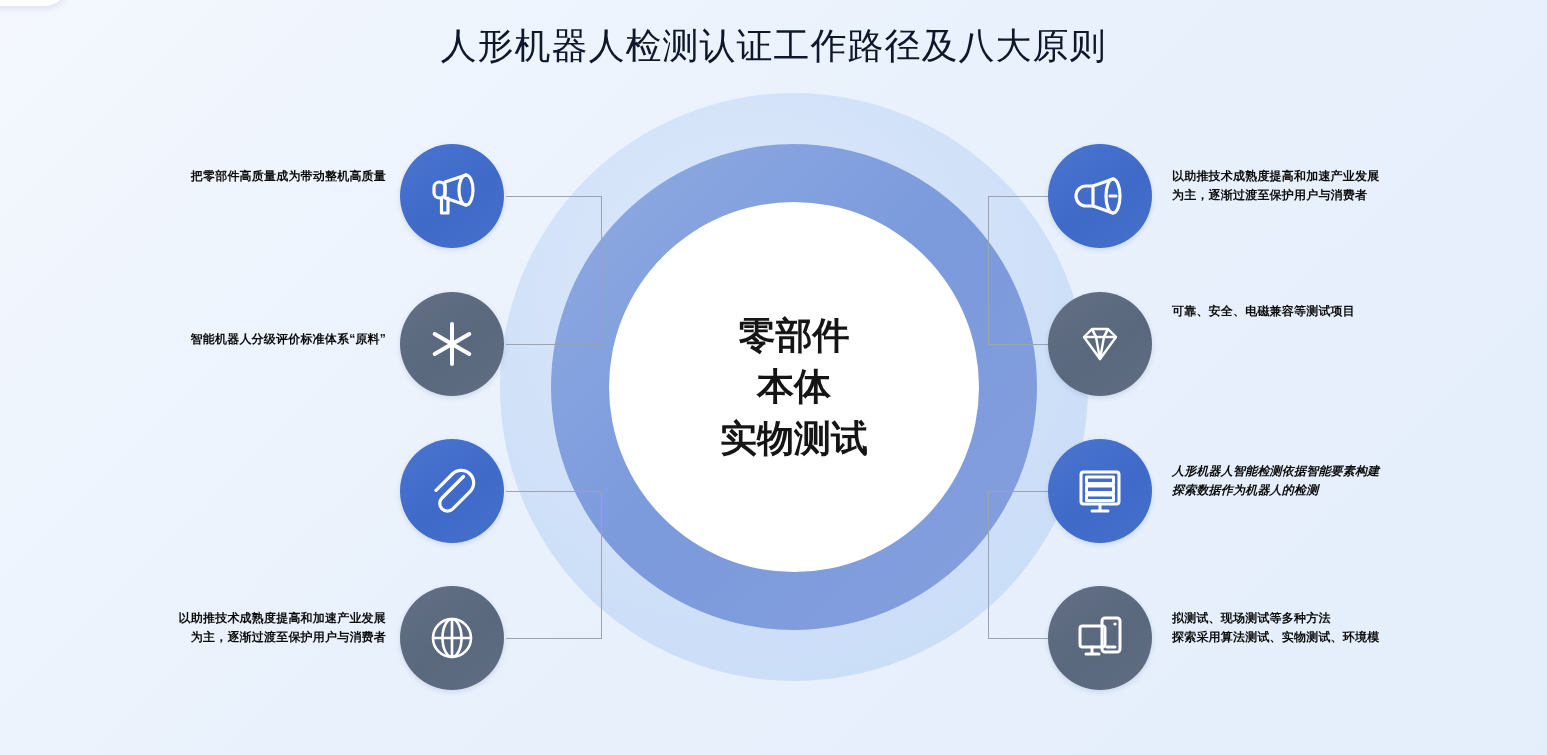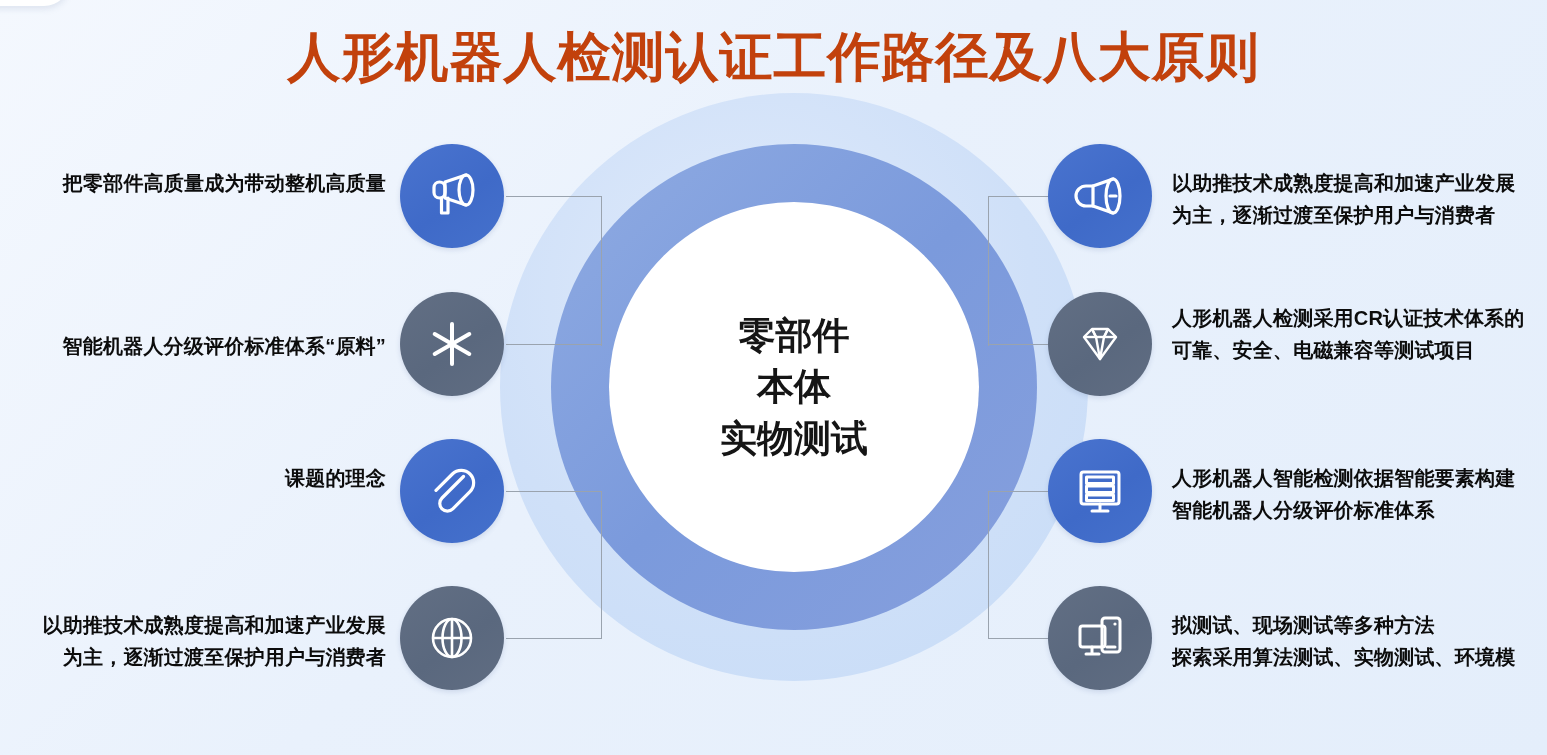--- a/index.html
+++ b/index.html
@@ -13,22 +13,22 @@
   #corner-card{
     position:absolute;left:-120px;top:-64px;width:190px;height:70px;
     background:#ffffff;border-radius:0 0 26px 26px;
     box-shadow:0 3px 6px rgba(120,140,170,.18);
   }
   #stage{position:absolute;inset:0;}
 
   
   #title{
     position:absolute;left:0;right:0;top:22px;text-align:center;
-    font-size:53px;font-weight:700;letter-spacing:1px;
-    color:#c2410c;white-space:nowrap;
+    font-size:36px;font-weight:400;letter-spacing:1px;
+    color:#0f172a;white-space:nowrap;
   }
 
   
   .ring{position:absolute;border-radius:50%;}
   #ring-outer{
     left:500px;top:93px;width:588px;height:588px;
     background:radial-gradient(circle at 42% 34%, #dfeafb 0%, #cfe0f8 55%, #c7dcf7 100%);
   }
   #ring-mid{
     left:551px;top:144px;width:486px;height:486px;
@@ -53,21 +53,21 @@
     position:absolute;width:104px;height:104px;border-radius:50%;
     display:flex;align-items:center;justify-content:center;
     box-shadow:0 2px 5px rgba(60,90,140,.16);
   }
   .bubble.blue{background:linear-gradient(145deg,#4a74cf 0%,#3f6ac8 55%,#4571cc 100%);}
   .bubble.grey{background:linear-gradient(145deg,#626f84 0%,#5a687e 55%,#606d82 100%);}
   .bubble svg{display:block;}
 
   
   .side-text{
-    position:absolute;font-size:20px;font-weight:700;color:#0c0c0c;
+    position:absolute;font-size:12px;font-weight:700;color:#0c0c0c;
     line-height:1.62;letter-spacing:.2px;
   }
   .side-text.left{text-align:right;right:1161px;width:370px;}
   .side-text.right{text-align:left;left:1172px;width:360px;}
   .side-text span{display:block;}
 </style>
 </head>
 <body>
 
 <div id="corner-card"></div>
@@ -185,37 +185,35 @@
     </span>
   </div>
 
   <div class="side-text left" style="top:167px;">
     <span>把零部件高质量成为带动整机高质量</span>
   </div>
   <div class="side-text left" style="top:330px;">
     <span>智能机器人分级评价标准体系“原料”</span>
   </div>
   <div class="side-text left" style="top:462px;">
-    <span>课题的理念</span>
   </div>
   <div class="side-text left" style="top:609px;">
     <span>以助推技术成熟度提高和加速产业发展</span>
     <span>为主，逐渐过渡至保护用户与消费者</span>
   </div>
 
   <div class="side-text right" style="top:167px;">
     <span>以助推技术成熟度提高和加速产业发展</span>
     <span>为主，逐渐过渡至保护用户与消费者</span>
   </div>
   <div class="side-text right" style="top:302px;">
-    <span>人形机器人检测采用CR认证技术体系的</span>
     <span>可靠、安全、电磁兼容等测试项目</span>
   </div>
-  <div class="side-text right" style="top:462px;">
+  <div class="side-text right" style="top:462px;font-style:italic;">
     <span>人形机器人智能检测依据智能要素构建</span>
-    <span>智能机器人分级评价标准体系</span>
+    <span>探索数据作为机器人的检测</span>
   </div>
   <div class="side-text right" style="top:609px;">
     <span>拟测试、现场测试等多种方法</span>
     <span>探索采用算法测试、实物测试、环境模</span>
   </div>
 
 </div>
 
 </body></html>

